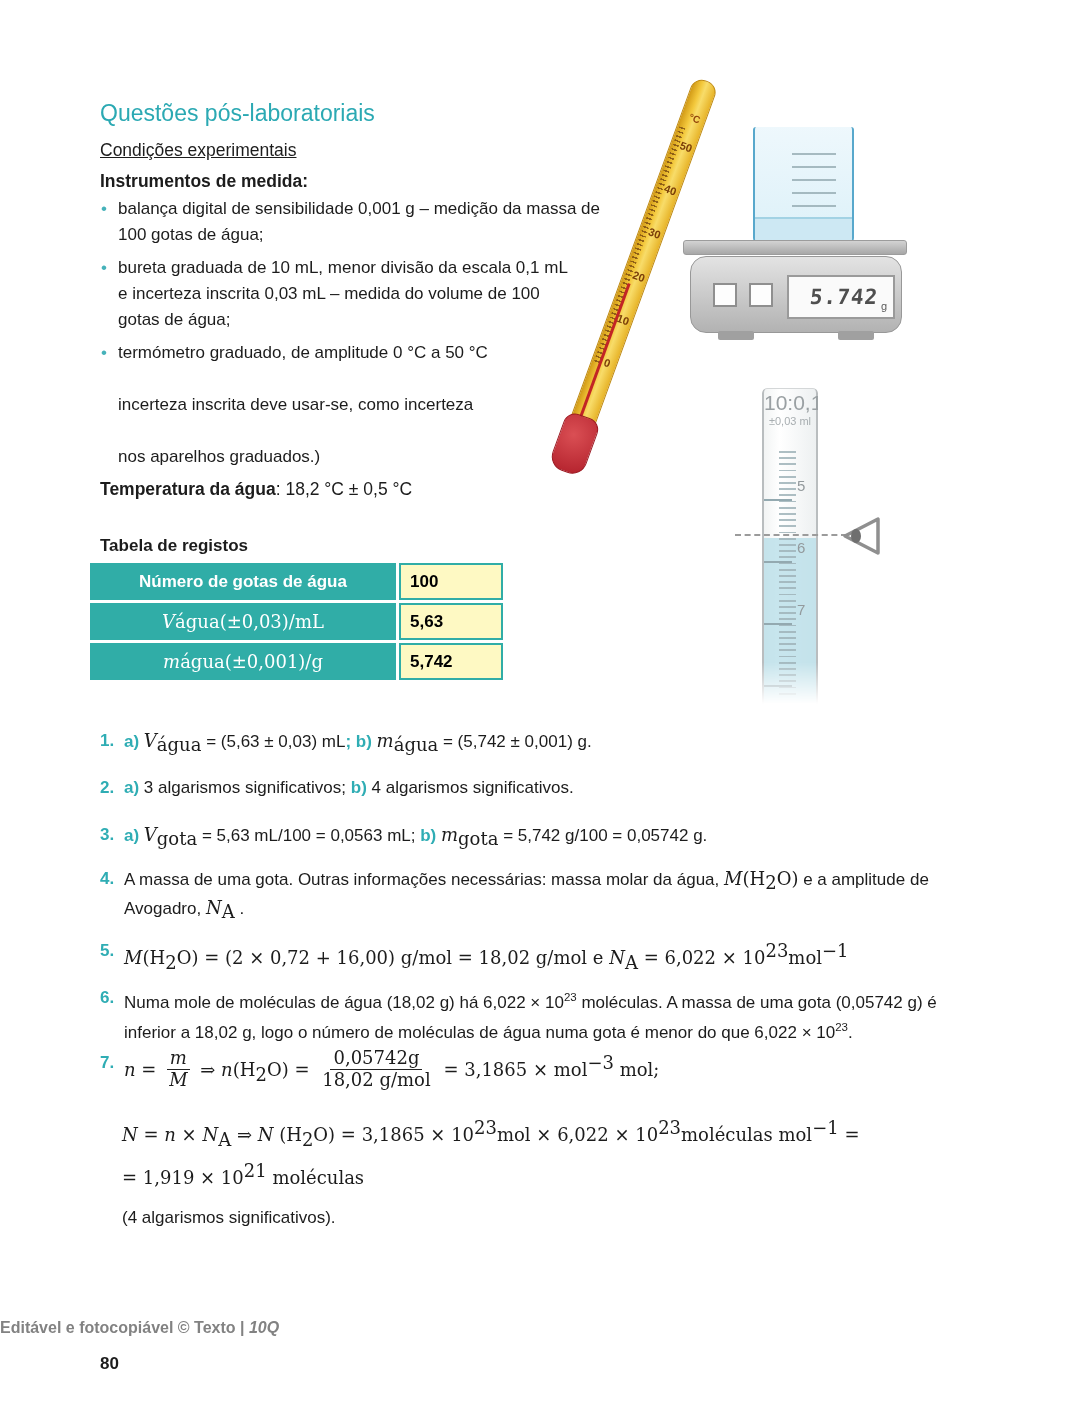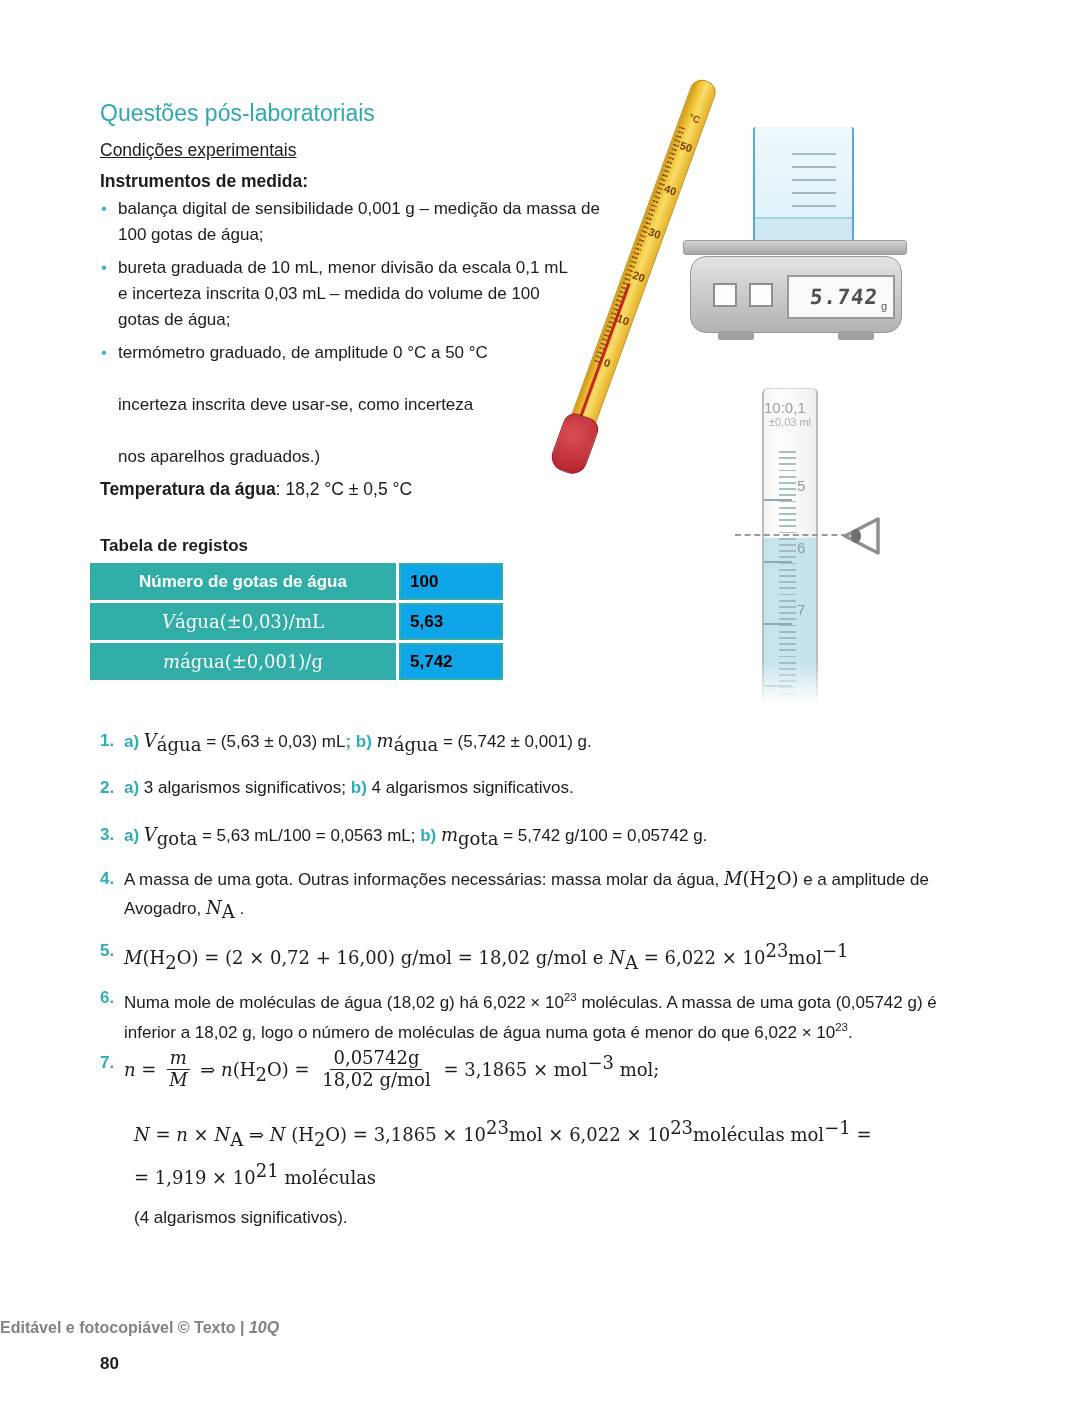--- a/index.html
+++ b/index.html
@@ -17,38 +17,38 @@
   #bullets li{position:relative;padding-left:18px;margin-bottom:7px;font-size:17px;line-height:26px;}
   #bullets li::before{content:"•";position:absolute;left:1px;top:0;color:#46B2BA;font-size:17px;}
   
   #temp{left:100px;top:479px;font-size:17.5px;}
   #temp .b{font-weight:bold;}
   #tabhead{left:100px;top:536px;font-size:17px;font-weight:bold;}
   #regtable{left:90px;top:563px;width:414px;}
   .trow{display:grid;grid-template-columns:306px 104px;gap:3px;margin-bottom:3px;}
   .tlabel{background:#30ADA7;color:#fff;height:37px;display:flex;align-items:center;justify-content:center;font-size:17px;}
   .tlabel.bold{font-weight:bold;}
-  .tvalue{background:#0ea5e9;border:2px solid #30ADA7;display:flex;align-items:center;padding-left:9px;font-weight:bold;font-size:17px;color:#000;}
+  .tvalue{background:#fef9c3;border:2px solid #30ADA7;display:flex;align-items:center;padding-left:9px;font-weight:bold;font-size:17px;color:#000;}
   .tlabel .mi,.tlabel .mr{font-size:18px;color:#fff;}
   
   .mi{font-family:"DejaVu Serif",serif;font-style:italic;}
   .mr{font-family:"DejaVu Serif",serif;}
   .tl{color:#2FADB4;font-weight:bold;}
   sub{font-size:11.5px;}
   sup{font-size:11.5px;}
   .frac{display:inline-flex;flex-direction:column;align-items:center;vertical-align:middle;margin:0 4px;transform:translateY(-2px);}
   .frac .fn{border-bottom:1.5px solid #222;padding:0 3px;line-height:1.15;font-size:14px;}
   .frac .fd{padding:0 3px;line-height:1.15;font-size:14px;}
   
   .ans{position:absolute;left:100px;display:flex;align-items:flex-start;font-size:17px;line-height:25px;width:900px;}
   .anum{color:#2FADB4;font-weight:bold;width:24px;flex:none;}
   .abody{flex:1;}
   .abody .mi,.abody .mr{font-size:18px;}
   .mathline .abody{font-size:18px;}
-  .cont{left:134px;align-items:flex-end;}
+  .cont{left:122px;align-items:flex-end;}
   
   #pagenum{left:100px;top:1354px;font-size:17px;font-weight:bold;}
   #credit{left:0;right:0;top:1319px;text-align:left;color:#828282;font-weight:bold;font-size:16px;}
   #credit .it{font-style:italic;}
   
   #thermo{left:618px;top:68px;width:34px;height:414px;transform:rotate(20deg);}
   .t-stem{position:absolute;left:5px;top:0;width:24px;height:372px;border-radius:12px 12px 0 0;
     background:linear-gradient(90deg,#d29a16,#f3c83c 35%,#f8dc69 55%,#e7b327);border:1px solid #bf8a10;}
   .t-ticks{position:absolute;left:8px;top:52px;width:6px;height:252px;
     background:repeating-linear-gradient(to bottom,#7a4a10 0 1.5px,transparent 1.5px 4.6px);opacity:.8;}
@@ -78,21 +78,21 @@
   #beaker .grads{position:absolute;right:16px;top:26px;width:44px;height:92px;
     background:repeating-linear-gradient(to bottom,#8fa6ad 0 2px,transparent 2px 13px);opacity:.75;}
   #beaker .water{position:absolute;left:0;right:0;bottom:0;height:27px;background:#cde8f3;
     border-top:2px solid #a2d2e4;border-radius:0 0 8px 8px;}
   
   #burette{left:762px;top:388px;width:52px;height:318px;
     border-left:2px solid #b9bdbf;border-right:2px solid #b9bdbf;border-top:1px solid #d4d7d8;border-radius:5px 5px 0 0;
     background:linear-gradient(90deg,#f2f4f4,#ffffff 30%,#edf0f1);
     -webkit-mask-image:linear-gradient(180deg,#000 86%,transparent 99%);
     mask-image:linear-gradient(180deg,#000 86%,transparent 99%);}
-  #burette .b-top{margin-top:10px;text-align:left;color:#9aa0a3;font-size:15px;}
+  #burette .b-top{margin-top:2px;text-align:left;color:#9aa0a3;font-size:21px;}
   #burette .b-unc{text-align:center;color:#a8aeb1;font-size:11px;}
   #burette .b-liquid{position:absolute;left:0;right:0;top:149px;bottom:0;background:rgba(185,223,233,.8);}
   #burette .b-minor{position:absolute;left:15px;top:62px;width:17px;height:248px;
     background:repeating-linear-gradient(to bottom,#9fb3b9 0 1.8px,transparent 1.8px 6.2px);opacity:.85;}
   #burette .b-major{position:absolute;left:0;top:110px;width:28px;height:190px;
     background:repeating-linear-gradient(to bottom,#93a9b0 0 2px,transparent 2px 62px);}
   .b-num{position:absolute;left:33px;font-size:15px;color:#939a9d;}
   #meniscus{left:735px;top:534px;width:112px;border-top:2px dashed #9b9b9b;height:0;}
   #eye{left:842px;top:514px;}
 </style>

